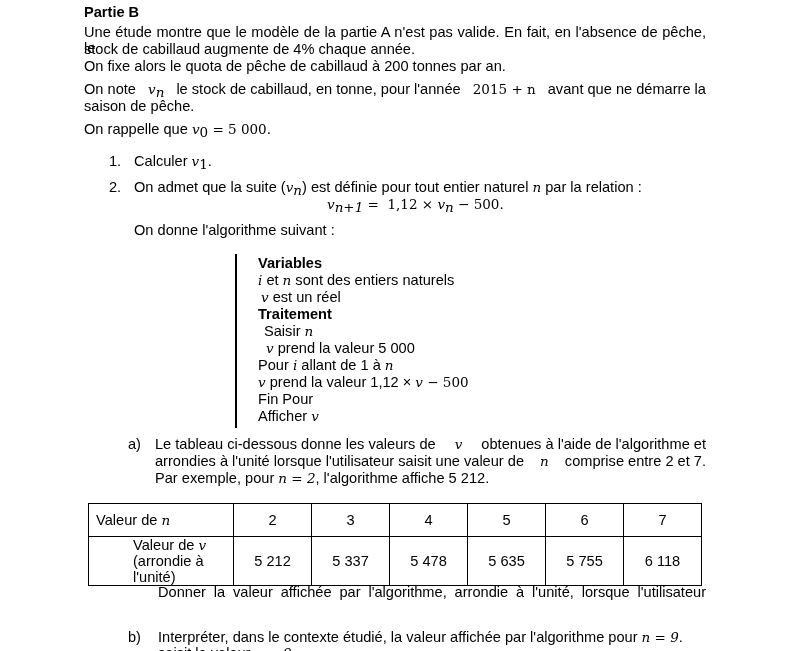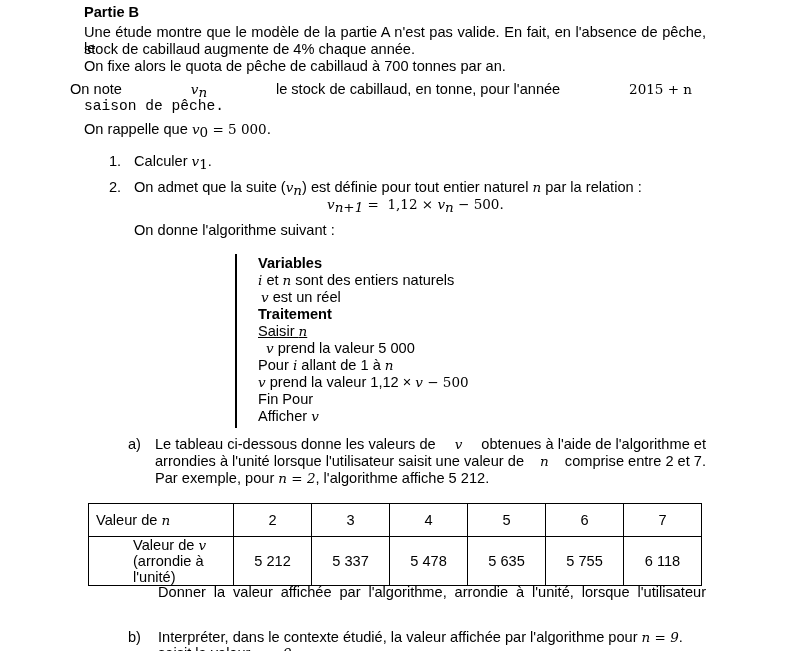--- a/index.html
+++ b/index.html
@@ -16,29 +16,30 @@
   table.vals td { border:1.5px solid #000; padding:0 0 0 7px; font-size:14.6px; height:32px; }
   table.vals td.num { text-align:center; padding:0; }
 </style>
 </head>
 <body>
 
 <div class="abs b" style="left:84px;top:4px;font-size:14.6px;">Partie B</div>
 
 <div class="abs just" style="left:84px;top:24px;width:622px;">Une étude montre que le modèle de la partie A n'est pas valide. En fait, en l'absence de pêche, le</div>
 <div class="abs" style="left:84px;top:41px;">stock de cabillaud augmente de 4% chaque année.</div>
-<div class="abs" style="left:84px;top:58px;">On fixe alors le quota de pêche de cabillaud à 700 tonnes par an.</div>
+<div class="abs" style="left:84px;top:58px;">On fixe alors le quota de pêche de cabillaud à 200 tonnes par an.</div>
 
-<div class="abs" style="left:70px;top:81px;width:622px;display:flex;justify-content:space-between;">
+<div class="abs" style="left:84px;top:81px;width:622px;display:flex;justify-content:space-between;">
   <span>On note</span>
   <span><span class="m">v</span><sub class="m">n</sub></span>
   <span> le stock de cabillaud, en tonne, pour l'année</span>
   <span class="mr">2015 + n</span>
+  <span>avant que ne démarre la</span>
 </div>
-<div class="abs" style="left:84px;top:98px;font-family:Liberation Mono, monospace;">saison de pêche.</div>
+<div class="abs" style="left:84px;top:98px;">saison de pêche.</div>
 
 <div class="abs" style="left:84px;top:121px;">
   <span>On rappelle que</span>
   <span class="m">v</span><sub class="mr">0</sub><span class="mr"> = 5 000.</span>
 </div>
 
 <div class="abs" style="left:109px;top:153px;">1.</div>
 <div class="abs" style="left:134px;top:153px;">
   <span>Calculer</span>
   <span class="m">v</span><sub class="mr">1</sub><span>.</span>
@@ -57,21 +58,21 @@
 
 <div class="algo-bar"></div>
 <div class="abs b" style="left:258px;top:255px;">Variables</div>
 <div class="abs" style="left:258px;top:272px;">
   <span class="m">i</span><span style="white-space:pre"> et </span><span class="m">n</span><span style="white-space:pre"> sont des entiers naturels</span>
 </div>
 <div class="abs" style="left:261px;top:289px;text-align:right;">
   <span class="m">v</span><span style="white-space:pre"> est un réel</span>
 </div>
 <div class="abs b" style="left:258px;top:306px;">Traitement</div>
-<div class="abs" style="left:258px;top:323px;text-decoration:underline;">
+<div class="abs" style="left:264px;top:323px;">
   <span style="white-space:pre">Saisir </span><span class="m">n</span>
 </div>
 <div class="abs" style="left:258px;top:340px;margin-left:8px;">
   <span class="m">v</span><span style="white-space:pre"> prend la valeur 5 000</span>
 </div>
 <div class="abs" style="left:258px;top:357px;">
   <span style="white-space:pre">Pour </span><span class="m">i</span><span style="white-space:pre"> allant de 1 à </span><span class="m">n</span>
 </div>
 <div class="abs" style="left:258px;top:374px;">
   <span class="m">v</span><span style="white-space:pre"> prend la valeur 1,12 × </span><span class="m">v</span><span class="mr" style="white-space:pre"> − 500</span>

